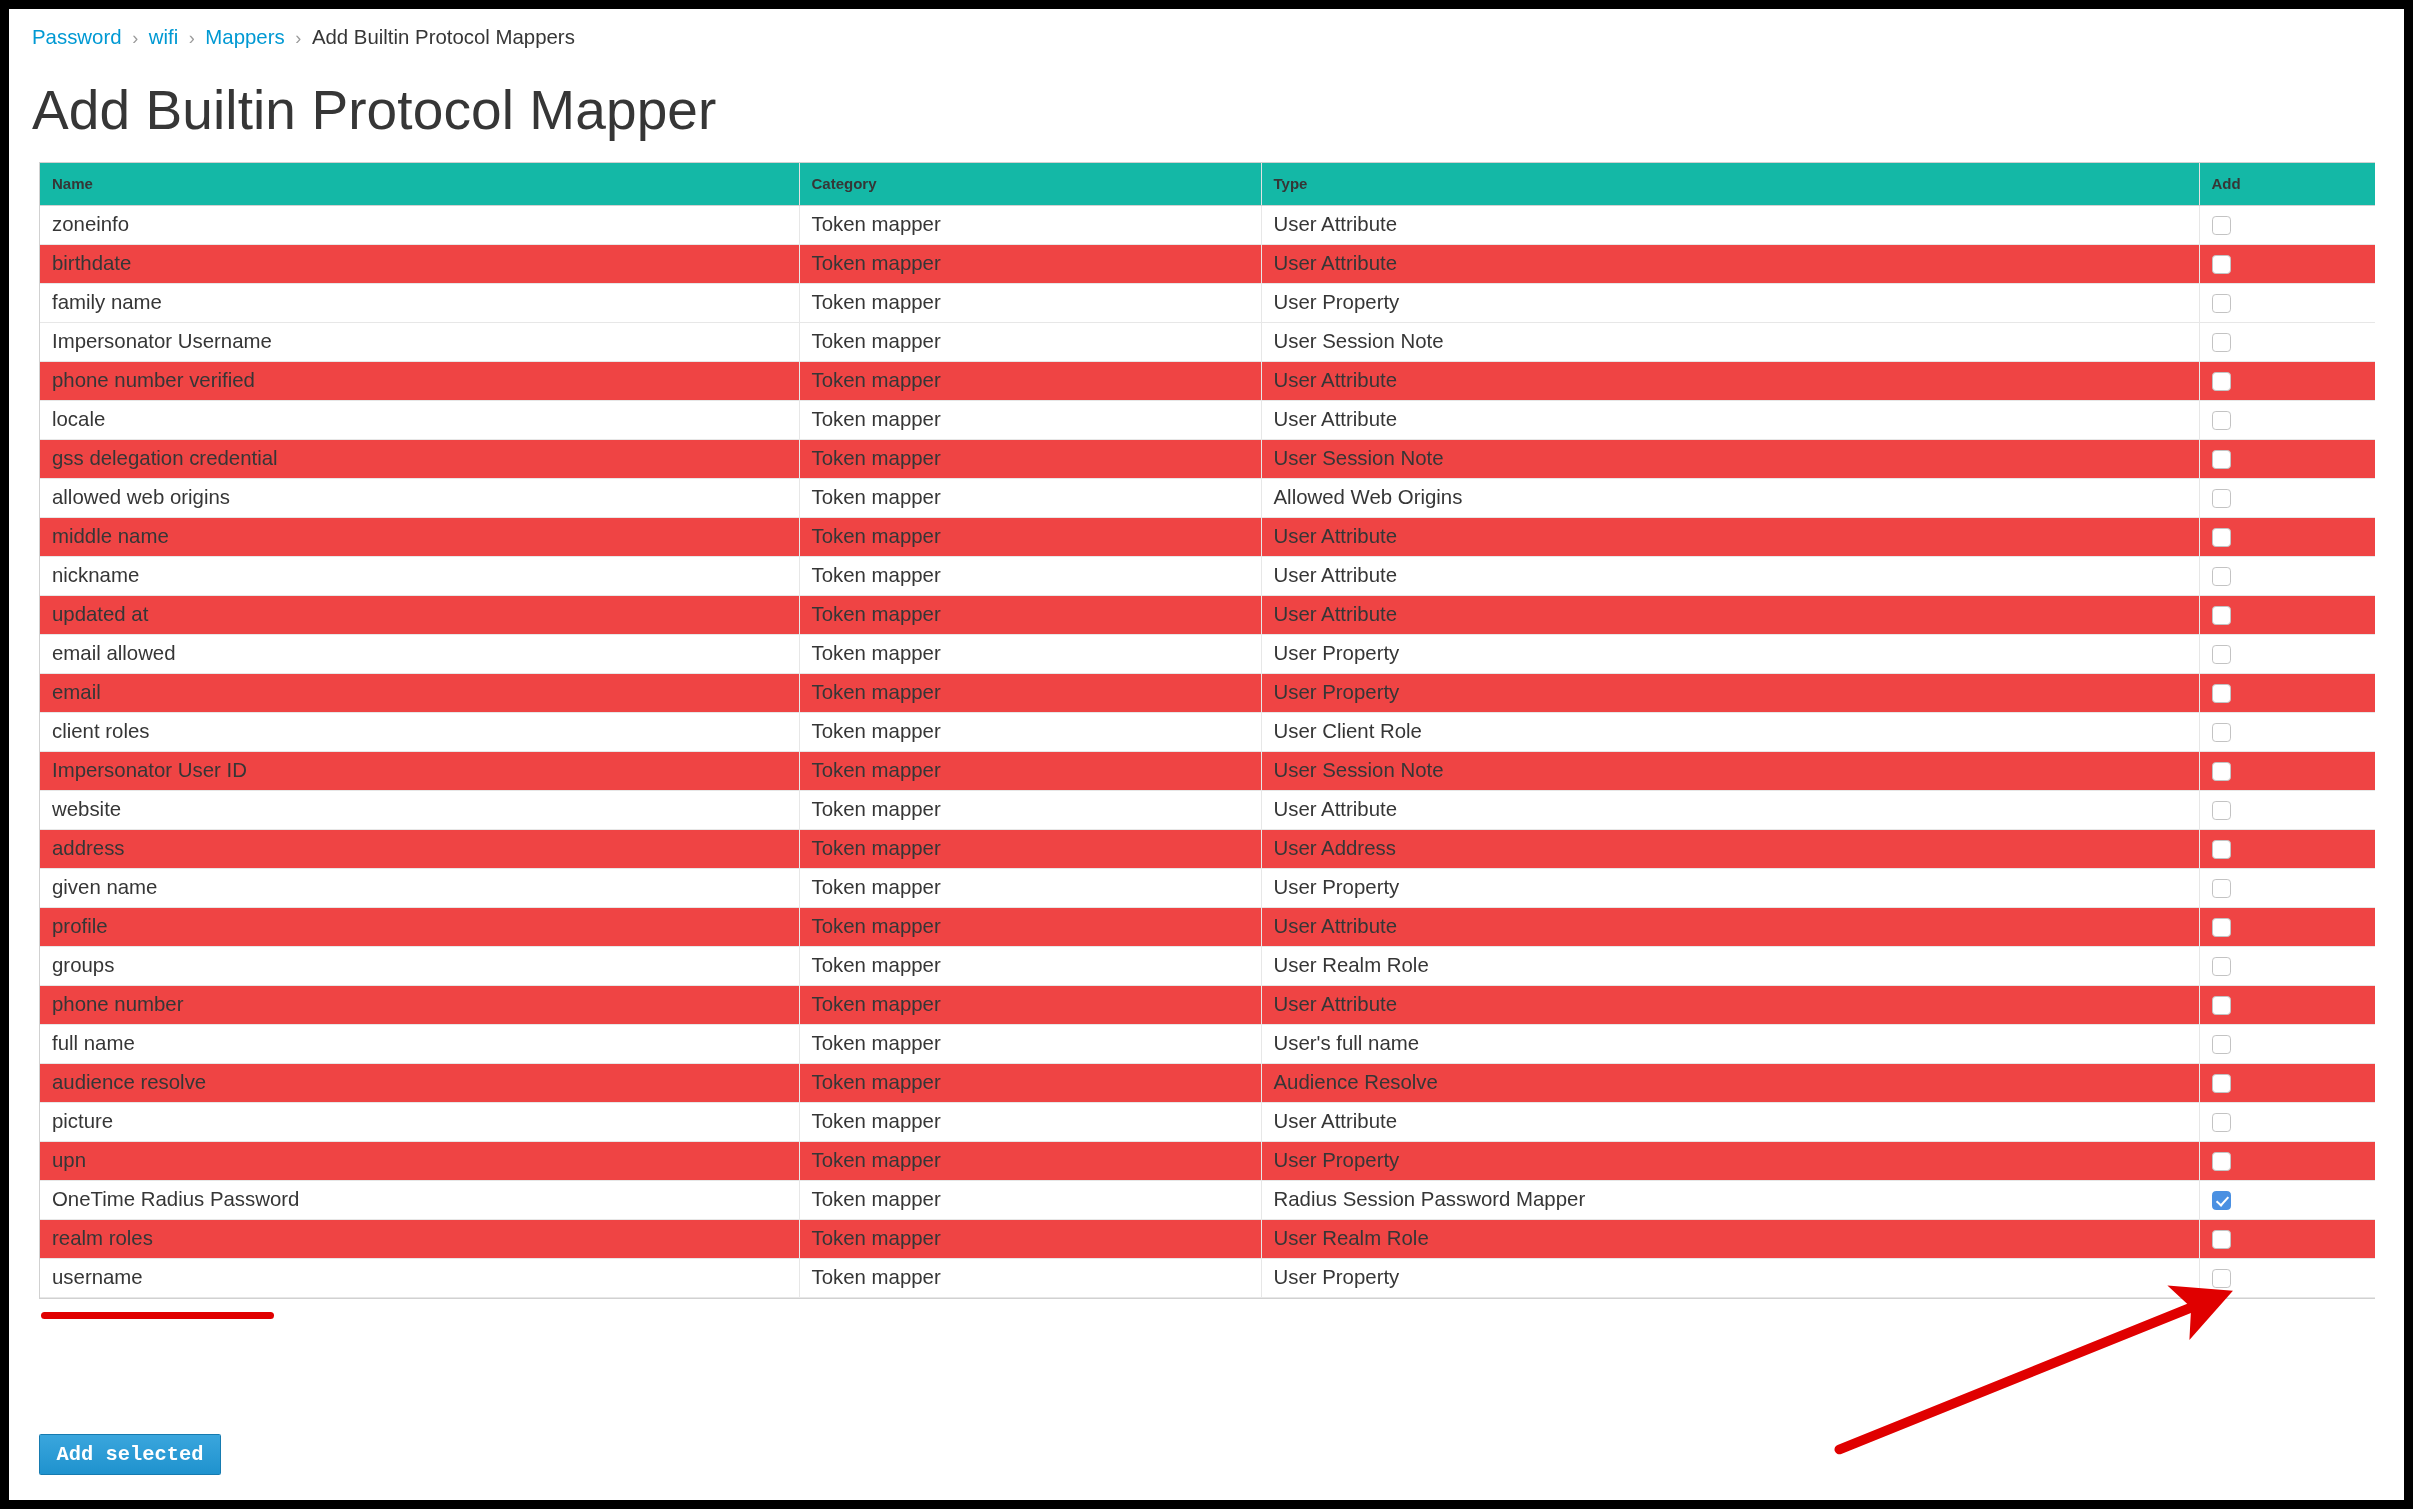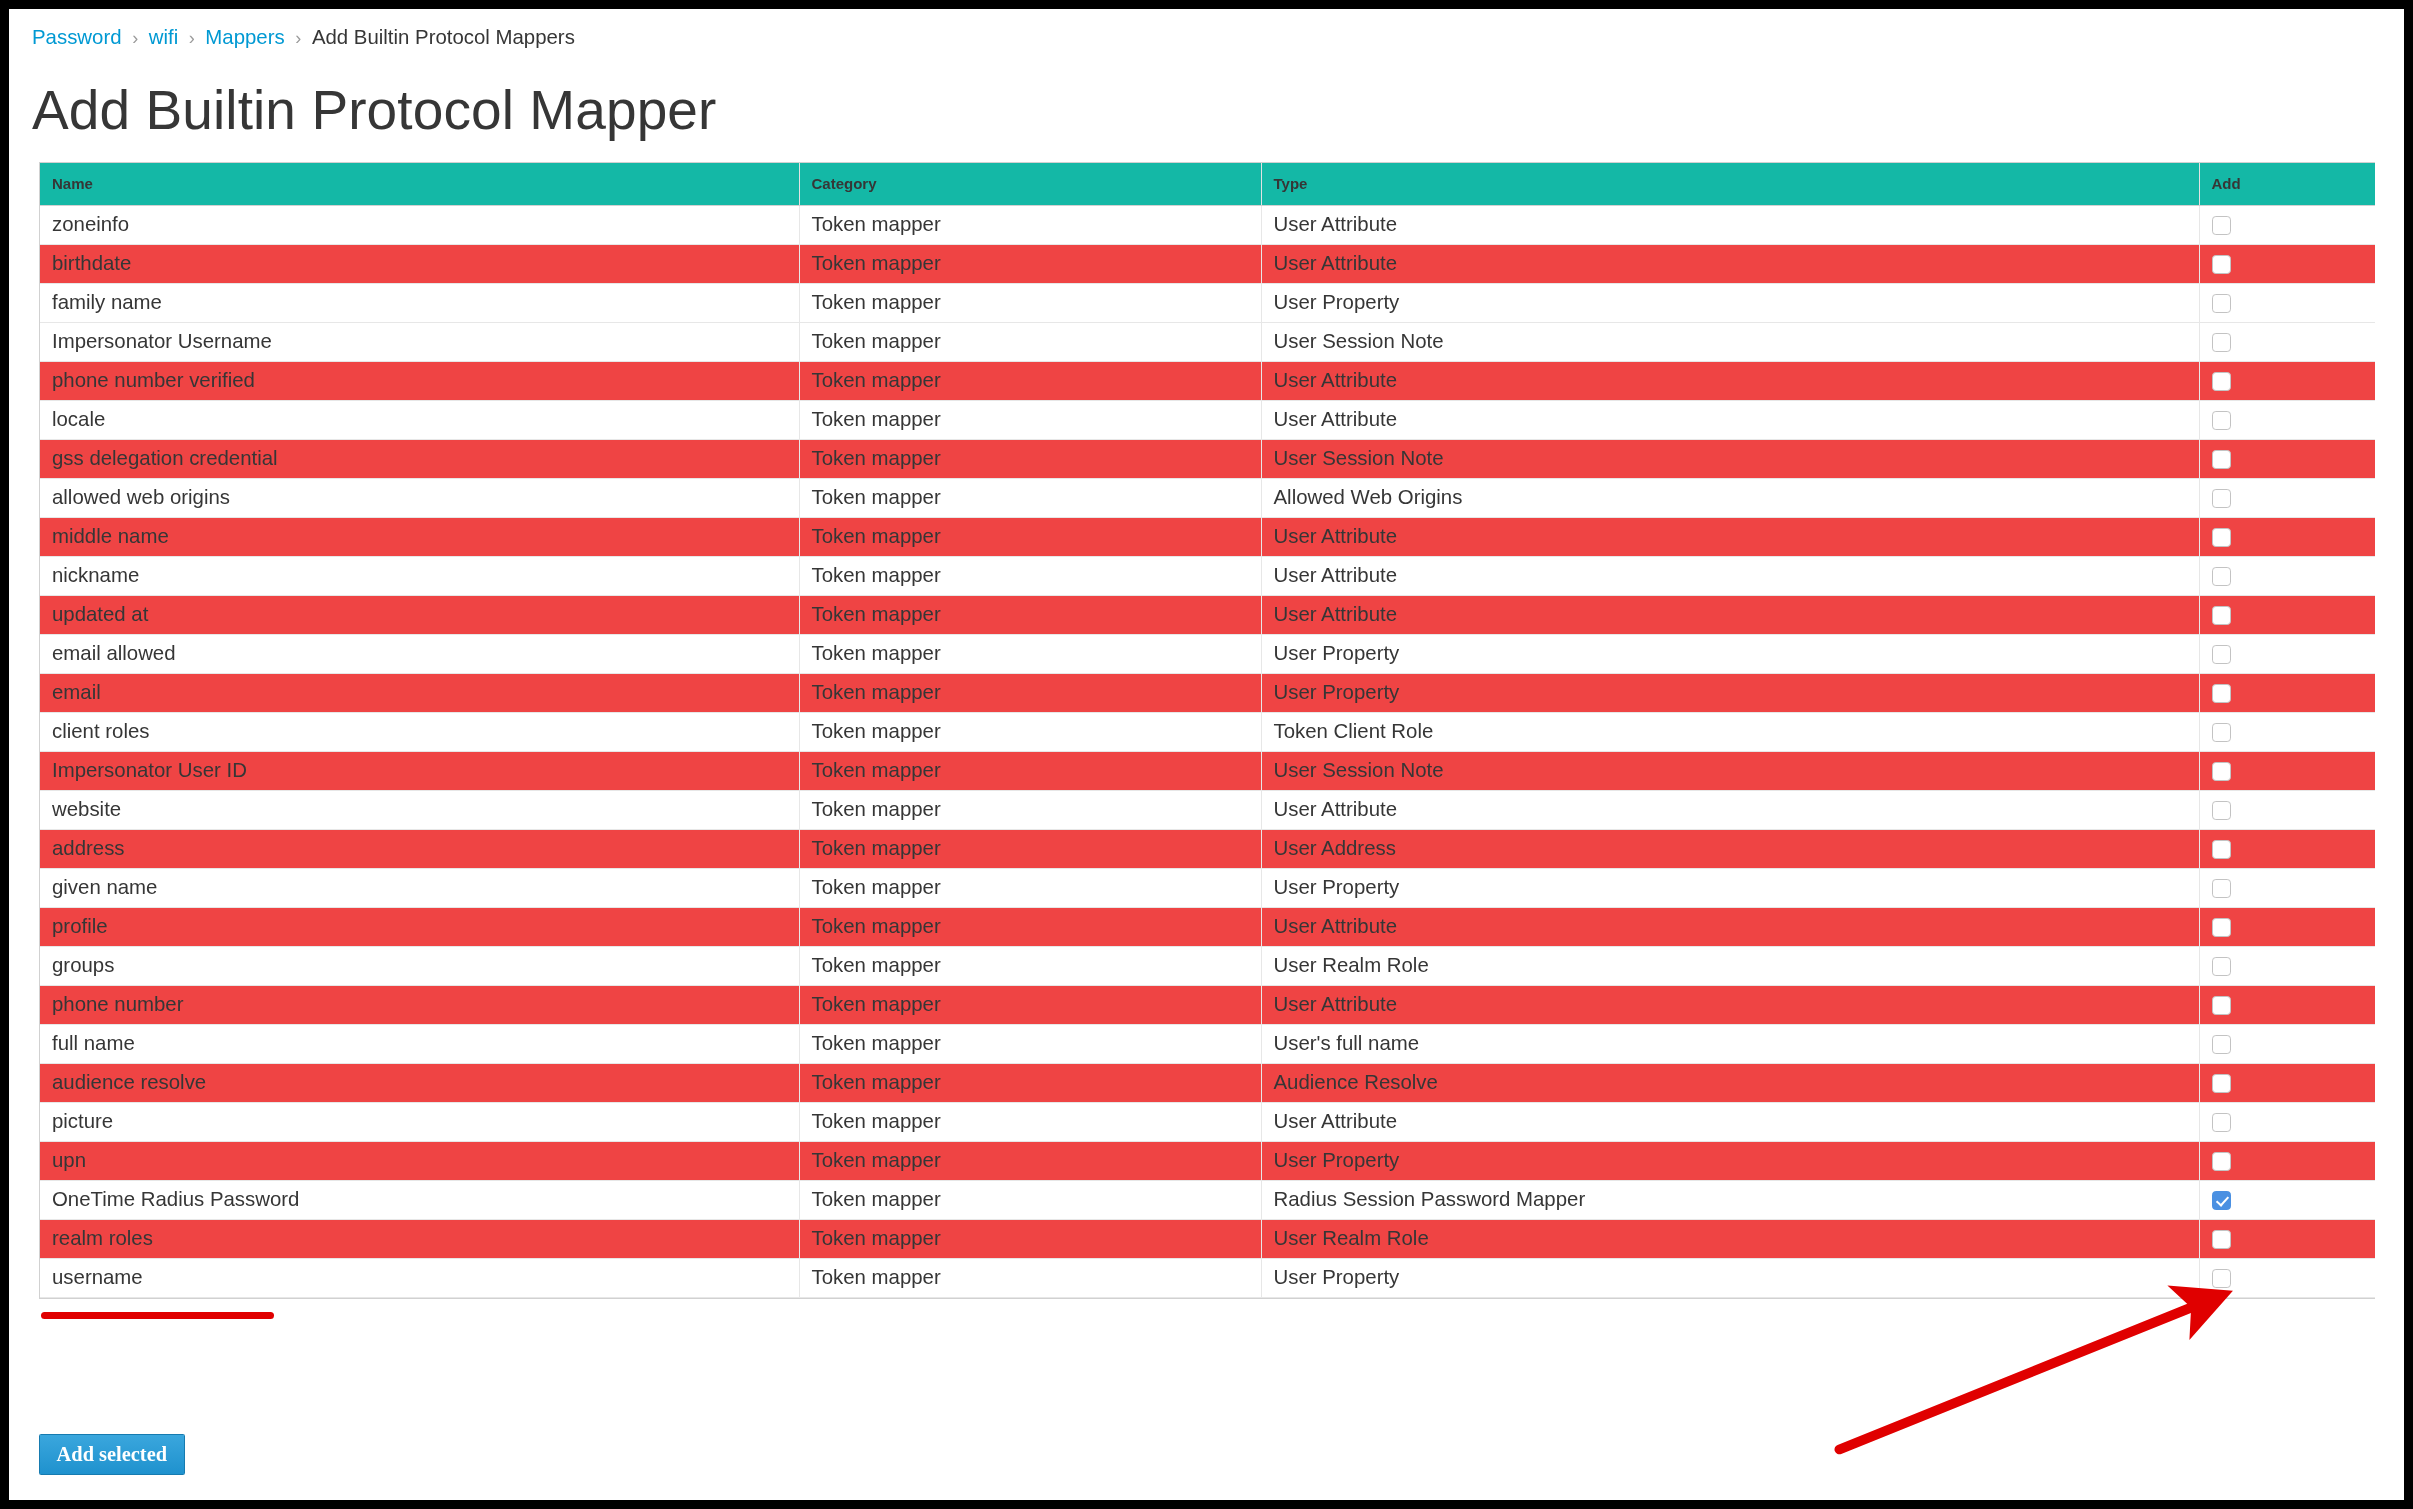--- a/index.html
+++ b/index.html
@@ -162,21 +162,21 @@
     left: 30px;
     top: 1425px;
     padding: 0 16.6px;
     height: 41px;
     background: linear-gradient(to bottom, #3aa6dd 0%, #1f92ce 100%);
     border: 0.8px solid #167bb0;
     border-radius: 1.5px;
     color: #ffffff;
     font-size: 20.4px;
     font-weight: bold;
-    font-family: Liberation Serif, serif;
+    font-family: Liberation Mono, monospace;
     cursor: pointer;
     line-height: 39px;
     text-align: center;
   }
 
   
   #annotation-underline {
     position: absolute;
     left: 32px;
     top: 1303px;
@@ -297,21 +297,21 @@
           </tr>
           <tr class="zebra">
             <td>email</td>
             <td>Token mapper</td>
             <td>User Property</td>
             <td><span class="cb"></span></td>
           </tr>
           <tr class="plain">
             <td>client roles</td>
             <td>Token mapper</td>
-            <td>Token Client Role</td>
+            <td>User Client Role</td>
             <td><span class="cb"></span></td>
           </tr>
           <tr class="zebra">
             <td>Impersonator User ID</td>
             <td>Token mapper</td>
             <td>User Session Note</td>
             <td><span class="cb"></span></td>
           </tr>
           <tr class="plain">
             <td>website</td>

